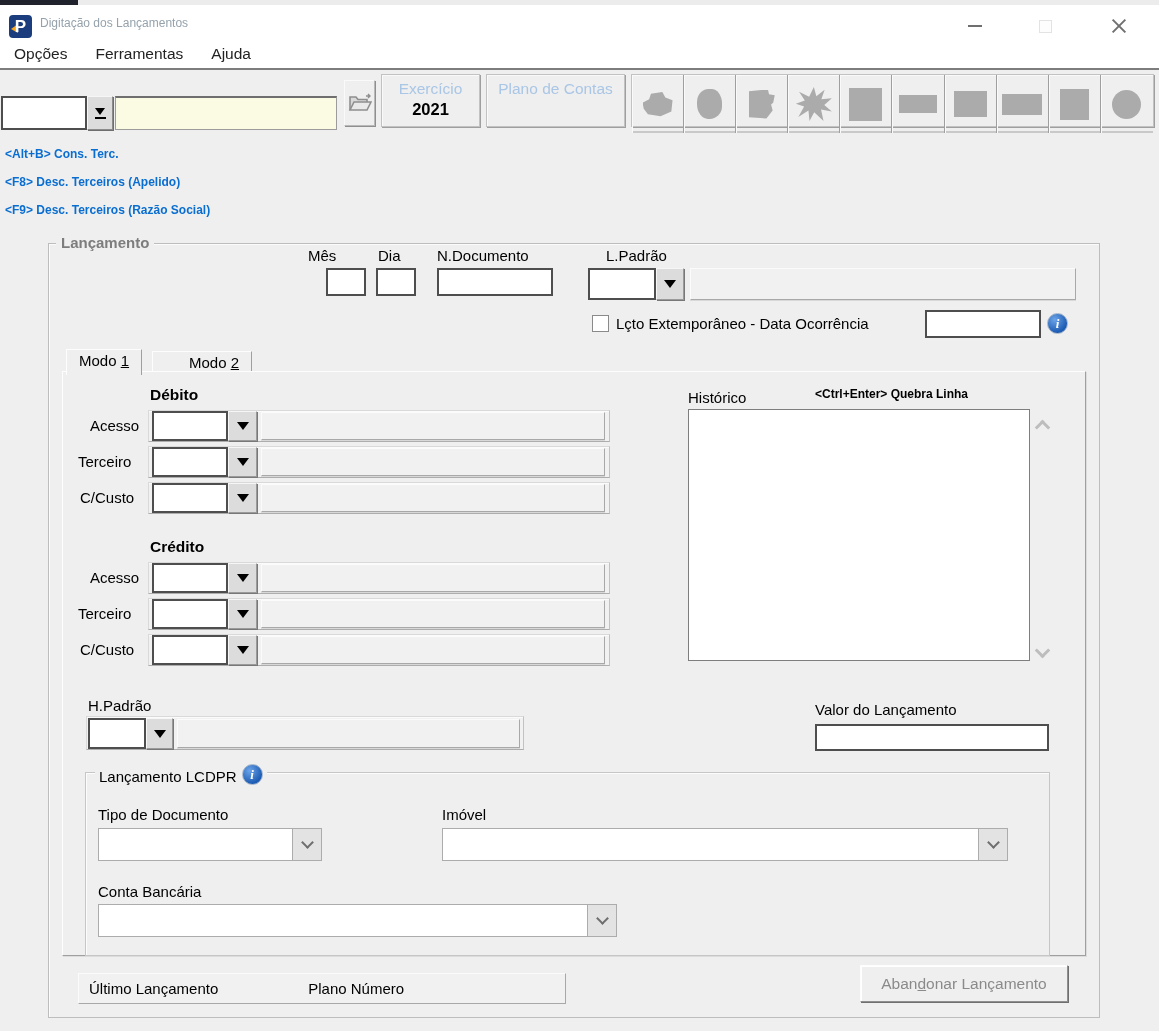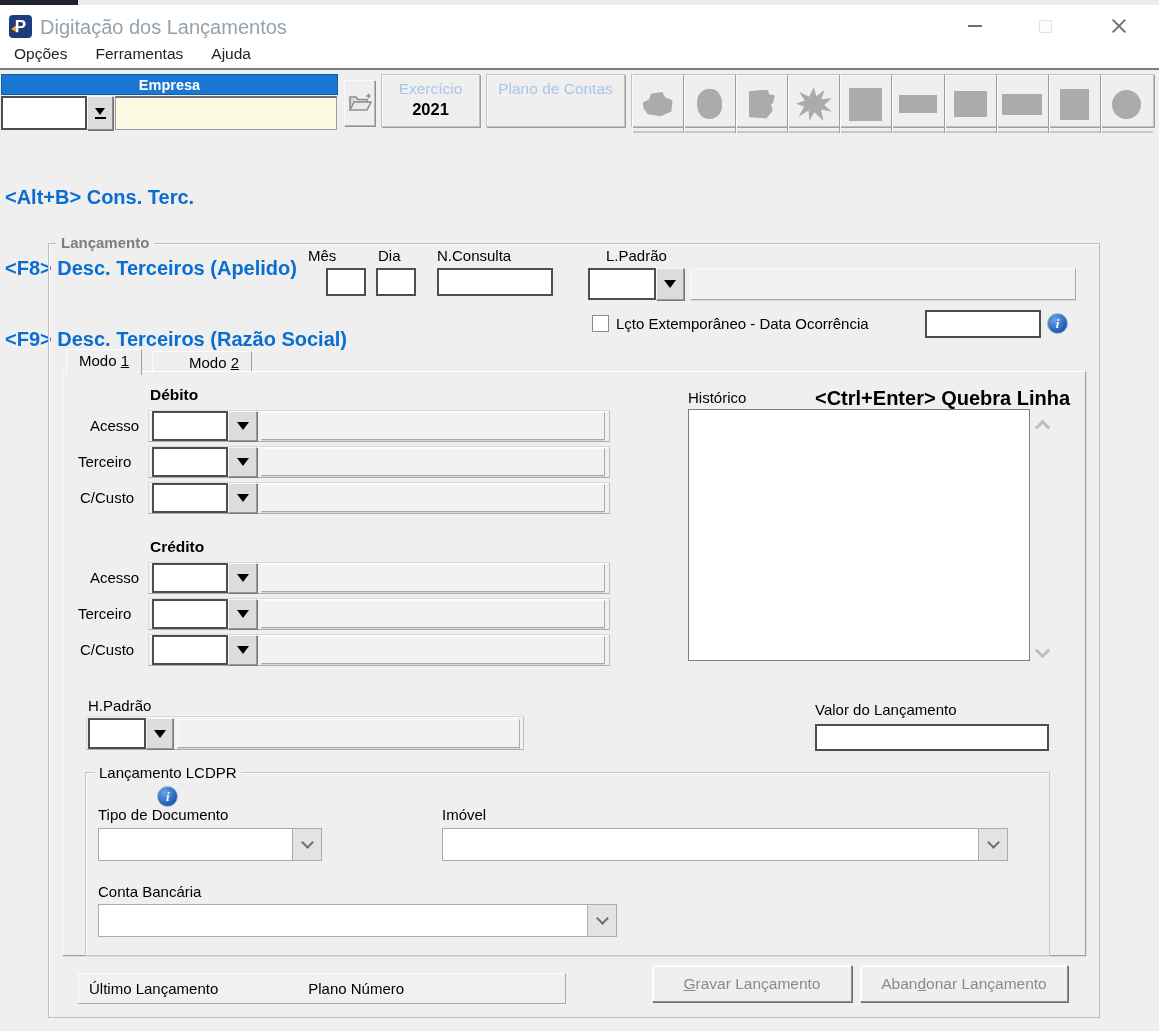--- a/index.html
+++ b/index.html
@@ -14,21 +14,21 @@
 
   
   .top-strip { left:0; top:0; width:1159px; height:5px; background:#ececec; }
   .top-strip-dark { left:0; top:0; width:78px; height:5px; background:#20222c; }
   .titlebar { left:0; top:5px; width:1159px; height:34px; background:#ffffff; }
   .app-icon { left:9px; top:10px; width:23px; height:23px; background:#1b3d7d; border-radius:4px; }
   .app-icon .p { position:absolute; left:0; top:0; width:100%; height:100%;
     color:#fff; font-weight:bold; font-size:17px; text-align:center; line-height:23px; }
   .app-icon .spark { position:absolute; left:2px; top:9px; width:0; height:0;
     border-top:5px solid transparent; border-bottom:4px solid transparent; border-right:7px solid #f5a623; }
-  .title-text { left:40px; top:11px; color:#95a2ac; font-size:20px; }
+  .title-text { left:40px; top:11px; color:#95a2ac; font-size:12px; }
   .win-btn { top:5px; width:46px; height:32px; display:flex; align-items:center; justify-content:center; }
   .btn-min { left:952px; } .btn-max { left:1022px; } .btn-close { left:1096px; }
   .glyph-min { width:14px; height:0; border-top:2px solid #6f6f6f; }
   .glyph-max { width:13px; height:13px; border:1px solid #e3e3e3; background:#fdfdfd; }
   .glyph-close { position:relative; width:16px; height:16px; }
   .glyph-close::before,.glyph-close::after { content:""; position:absolute; left:7px; top:-1px; width:2px; height:18px; background:#6f6f6f; }
   .glyph-close::before { transform:rotate(45deg); } .glyph-close::after { transform:rotate(-45deg); }
 
   
   .menubar { left:0; top:39px; width:1159px; height:29px; background:#ffffff; display:flex; align-items:center; }
@@ -70,21 +70,21 @@
   .s4 { width:36px; height:34px; clip-path:polygon(50% 0,57% 27%,80% 8%,71% 36%,100% 33%,79% 53%,100% 72%,70% 66%,77% 100%,51% 74%,38% 100%,35% 69%,7% 88%,23% 57%,0 49%,25% 40%,9% 14%,37% 29%); }
   .s5 { width:33px; height:33px; }
   .s6 { width:38px; height:18px; }
   .s7 { width:33px; height:26px; }
   .s8 { width:40px; height:21px; }
   .s9 { width:29px; height:31px; }
   .s10 { width:29px; height:29px; border-radius:50%; }
 
   
   .hotkeys { left:5px; top:140px; width:600px; }
-  .hotkey-line { color:#0a6ed1; font-weight:bold; font-size:20px; height:28px; line-height:28px;margin-top:43px; }
+  .hotkey-line { color:#0a6ed1; font-weight:bold; font-size:12px; height:28px; line-height:28px; }
 
   
   .main-group { left:48px; top:243px; width:1052px; height:775px;
     border:1px solid #bdbdbd; box-shadow:inset 1px 1px 0 #fbfbfb; }
   .main-group-label { left:56px; top:234px; background:#efefef; padding:0 5px;
     color:#7d7d7d; font-weight:bold; font-size:15px; }
 
   .field-label { position:absolute; color:#000; font-size:15px; }
   .edit { position:absolute; background:#fff; border:2px solid #4e4e4e; }
   .edit-thin { position:absolute; background:#fff; border:1px solid #6e6e6e; }
@@ -119,21 +119,21 @@
     box-shadow:inset 0 1px 0 #fbfbfb; }
 
   
   .historico-area { position:absolute; background:#fff; border:1px solid #7e7e7e; }
   .chev { position:absolute; width:11px; height:11px; border-left:3px solid #bdbdbd; border-top:3px solid #bdbdbd; }
   .chev-up { transform:rotate(45deg); }
   .chev-down { transform:rotate(225deg); }
 
   
   .lcdpr-group { position:absolute; border:1px solid #c6c6c6; box-shadow:inset 1px 1px 0 #fcfcfc; }
-  .lcdpr-label-wrap { position:absolute; background:#efefef; padding:0 4px; display:flex; align-items:center; gap:5px; font-size:15px;flex-direction:column; }
+  .lcdpr-label-wrap { position:absolute; background:#efefef; padding:0 4px; display:flex; align-items:flex-end; gap:5px; font-size:15px; }
   .modern-combo { position:absolute; background:#fff; border:1px solid #acacac; }
   .modern-combo .mc-btn { position:absolute; right:0; top:0; bottom:0; width:29px; background:#e3e3e3;
     border-left:1px solid #acacac; display:flex; align-items:center; justify-content:center; }
   .mc-chev { width:9px; height:9px; border-left:2px solid #6e6e6e; border-top:2px solid #6e6e6e; transform:rotate(225deg); margin-top:-4px; }
 
   
   .status-panel { position:absolute; background:#f1f1f1; border:1px solid #a8a8a8;
     border-top-color:#fbfbfb; border-left-color:#fbfbfb; display:flex; align-items:center; }
   .footer-btn { position:absolute; height:37px; background:#efefef;
     border:1px solid #8f8f8f; border-top-color:#fdfdfd; border-left-color:#fdfdfd;
@@ -171,21 +171,20 @@
   <div class="abs menubar">
     <div class="menu-item">Opções</div>
     <div class="menu-item">Ferramentas</div>
     <div class="menu-item">Ajuda</div>
   </div>
   <div class="abs menubar-divider"></div>
 
   <div class="abs toolbar">
 
     <div class="abs empresa-panel">
-      <div class="empresa-head">Empresa</div>
       <div class="empresa-code"></div>
       <div class="empresa-drop">
         <div class="delphi-arrow"></div>
         <div class="delphi-arrow-line"></div>
       </div>
       <div class="empresa-name"></div>
     </div>
 
     <div class="abs folder-btn">
       <svg width="24" height="20" viewBox="0 0 24 20">
@@ -242,21 +241,21 @@
     <div class="hotkey-line">&lt;Alt+B&gt; Cons. Terc.</div>
     <div class="hotkey-line">&lt;F8&gt; Desc. Terceiros (Apelido)</div>
     <div class="hotkey-line">&lt;F9&gt; Desc. Terceiros (Razão Social)</div>
   </div>
 
   <div class="abs main-group"></div>
   <div class="abs main-group-label">Lançamento</div>
 
   <div class="field-label" style="left:308px; top:247px;">Mês</div>
   <div class="field-label" style="left:378px; top:247px;">Dia</div>
-  <div class="field-label" style="left:437px; top:247px;">N.Consulta</div>
+  <div class="field-label" style="left:437px; top:247px;">N.Documento</div>
   <div class="field-label" style="left:590px; top:247px;margin-left:16px;">L.Padrão</div>
 
   <div class="edit" style="left:326px; top:268px; width:40px; height:28px;"></div>
   <div class="edit" style="left:376px; top:268px; width:40px; height:28px;"></div>
   <div class="edit" style="left:437px; top:268px; width:116px; height:28px;"></div>
   <div class="edit" style="left:588px; top:268px; width:68px; height:32px;"></div>
   <div class="drop-btn" style="left:656px; top:268px; width:28px; height:32px;">
       <div class="tri-down"></div>
     </div>
   <div class="ro-field" style="left:690px; top:268px; width:386px; height:32px;"></div>
@@ -290,21 +289,21 @@
 
   <div class="field-label" style="left:80px; top:489px; z-index:2;">C/Custo</div>
   <div class="row-panel" style="left:148px; top:482px; width:462px; z-index:2;"></div>
   <div class="edit" style="left:152px; top:483px; width:76px; height:30px; z-index:2;"></div>
   <div class="drop-btn" style="left:228px; top:483px; width:29px; height:30px; z-index:2;">
       <div class="tri-down"></div>
     </div>
   <div class="ro-field" style="left:261px; top:484px; width:344px; height:28px; z-index:2;"></div>
 
   <div class="field-label" style="left:688px; top:389px; z-index:2;">Histórico</div>
-  <div class="field-label" style="left:815px; top:387px; font-weight:bold; font-size:20px; z-index:2;">&lt;Ctrl+Enter&gt; Quebra Linha</div>
+  <div class="field-label" style="left:815px; top:387px; font-weight:bold; font-size:12px; z-index:2;">&lt;Ctrl+Enter&gt; Quebra Linha</div>
   <div class="historico-area" style="left:688px; top:409px; width:342px; height:252px; z-index:2;"></div>
   <div class="chev chev-up" style="left:1037px; top:422px; z-index:2;"></div>
   <div class="chev chev-down" style="left:1037px; top:645px; z-index:2;"></div>
 
   <div class="section-head" style="left:150px; top:538px; z-index:2;text-align:right;">Crédito</div>
 
   <div class="field-label" style="left:90px; top:569px; z-index:2;">Acesso</div>
   <div class="row-panel" style="left:148px; top:562px; width:462px; z-index:2;"></div>
   <div class="edit" style="left:152px; top:563px; width:76px; height:30px; z-index:2;"></div>
   <div class="drop-btn" style="left:228px; top:563px; width:29px; height:30px; z-index:2;">
@@ -367,20 +366,17 @@
     <div class="mc-btn">
         <div class="mc-chev"></div>
       </div>
   </div>
 
   <div class="status-panel" style="left:78px; top:973px; width:488px; height:31px; z-index:2;">
     <span class="field-label" style="position:static; margin-left:10px;">Último Lançamento</span>
     <span class="field-label" style="position:static; margin-left:90px;">Plano Número</span>
   </div>
 
-  <div class="footer-btn" style="left:652px; top:965px; width:200px; z-index:2;">
-    <span><span></span><span class="accel">G</span><span>ravar Lançamento</span></span>
-  </div>
   <div class="footer-btn" style="left:860px; top:965px; width:208px; z-index:2;">
     <span><span>Aban</span><span class="accel">d</span><span>onar Lançamento</span></span>
   </div>
 
 </div>
 
 </body></html>

